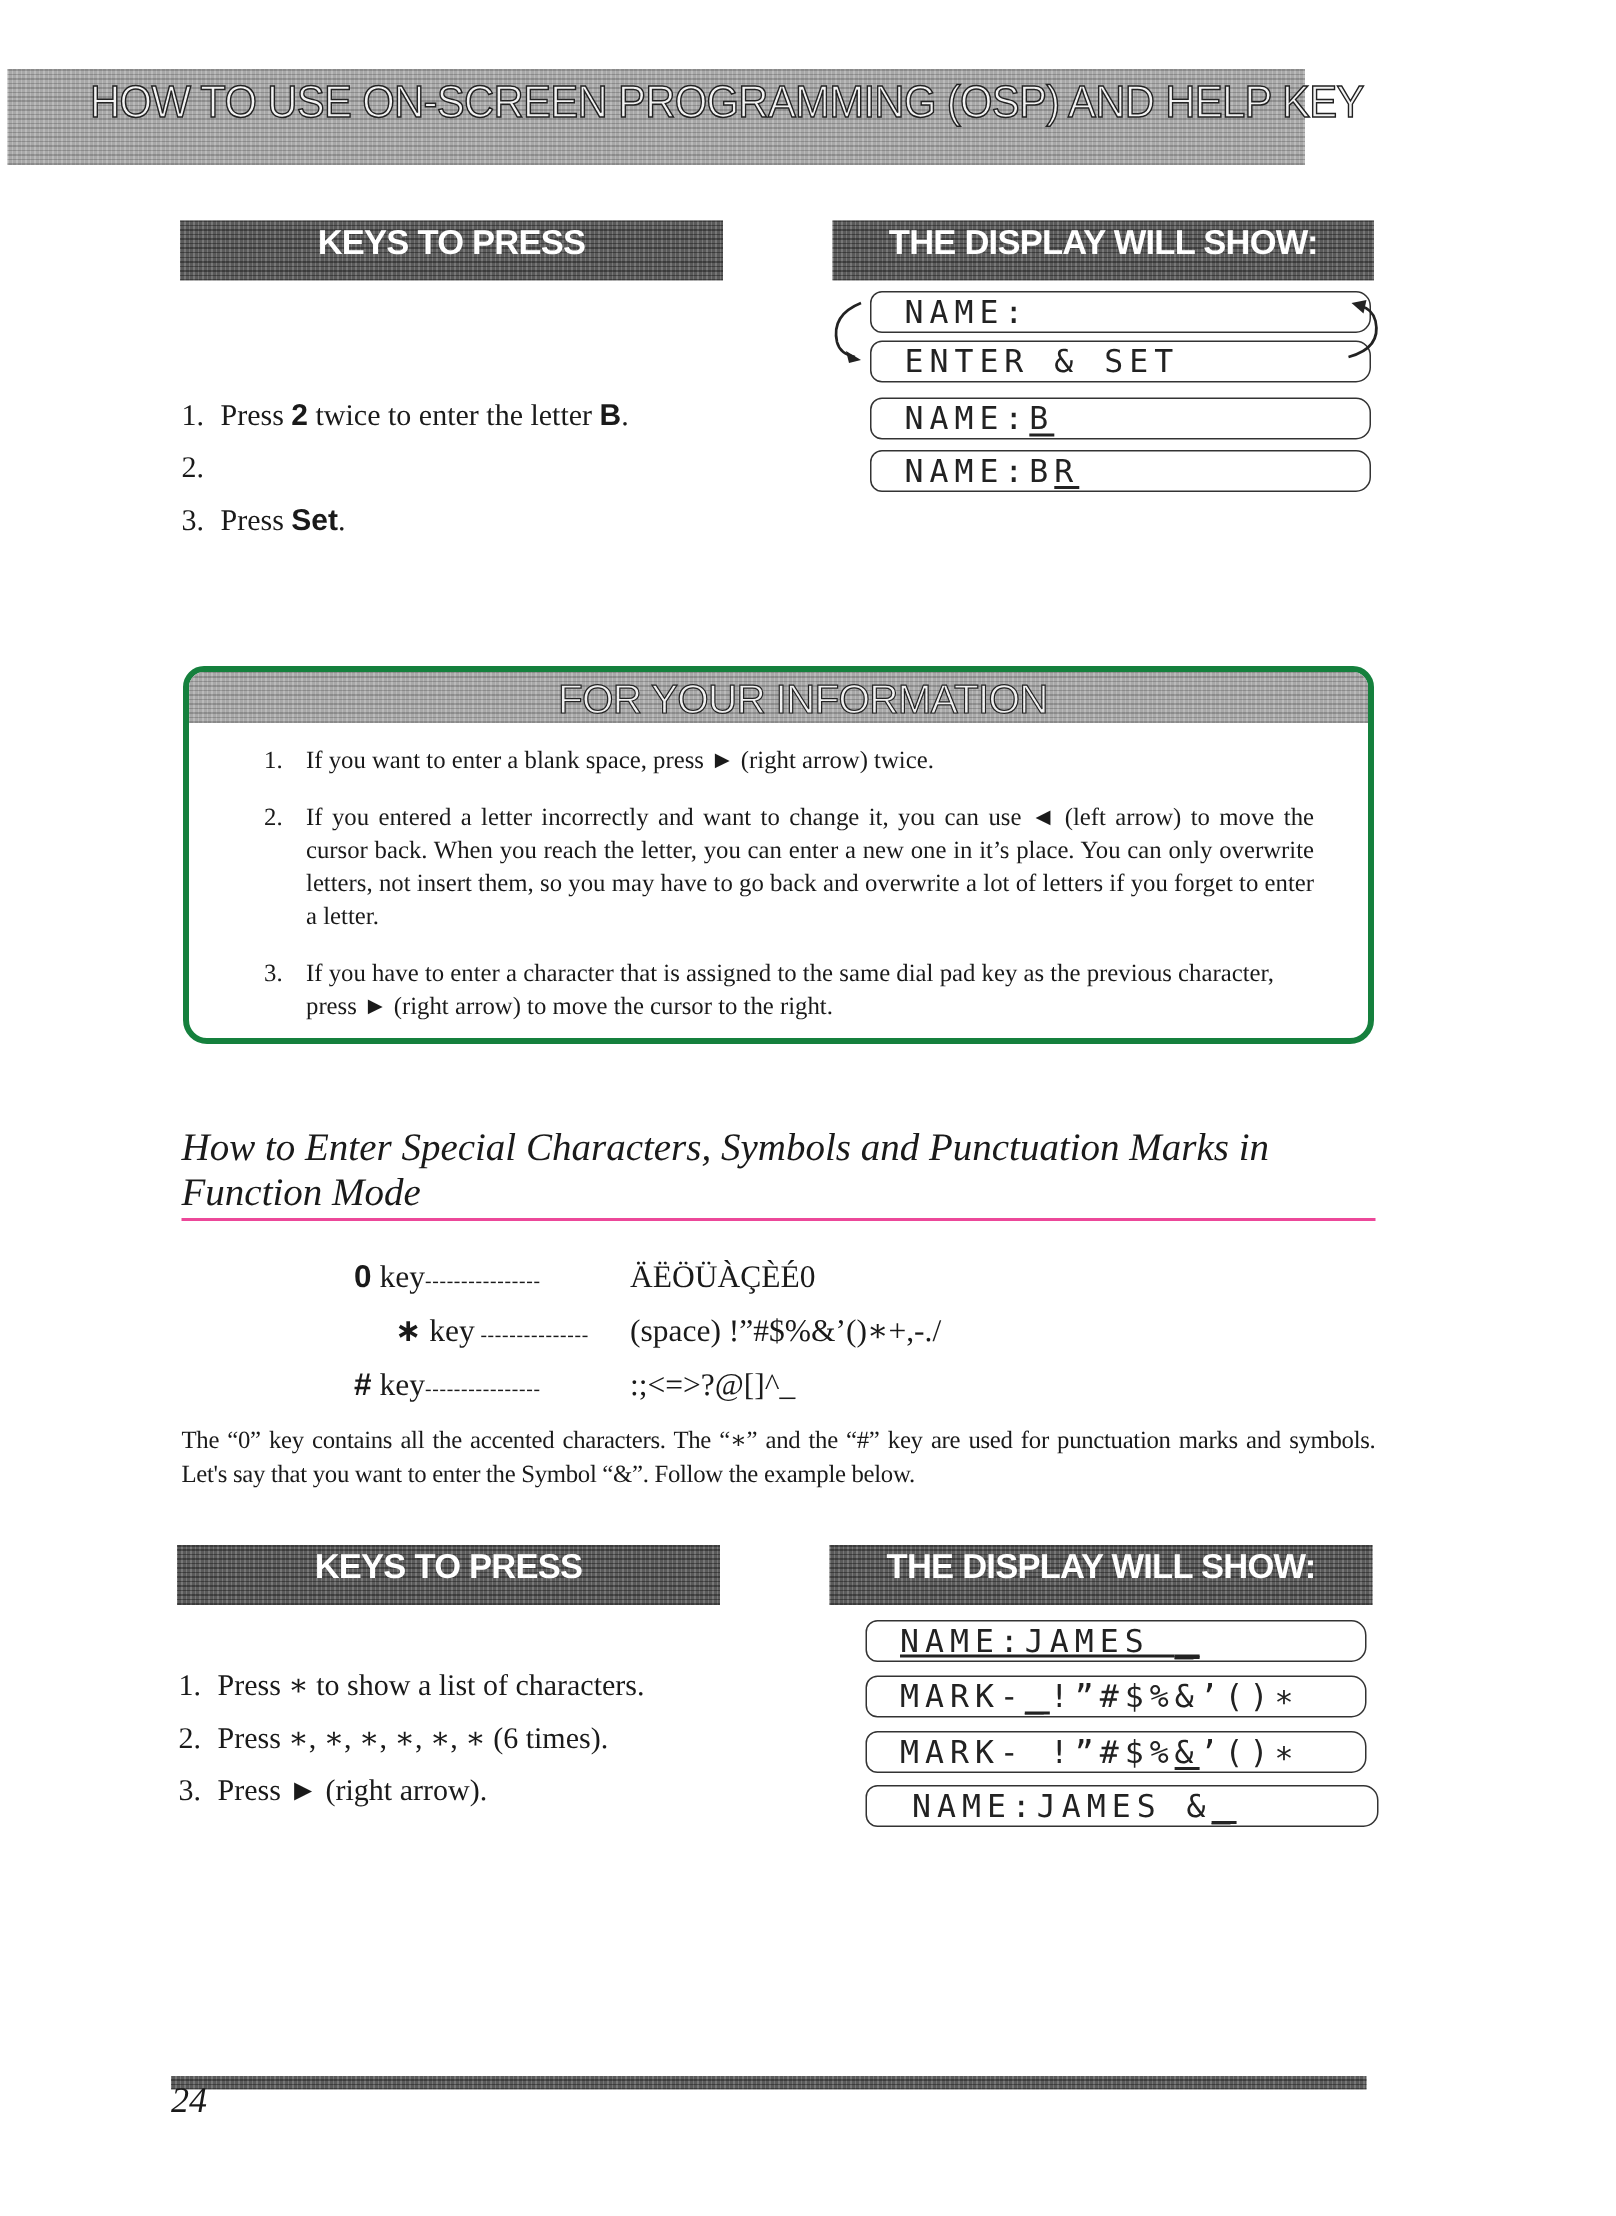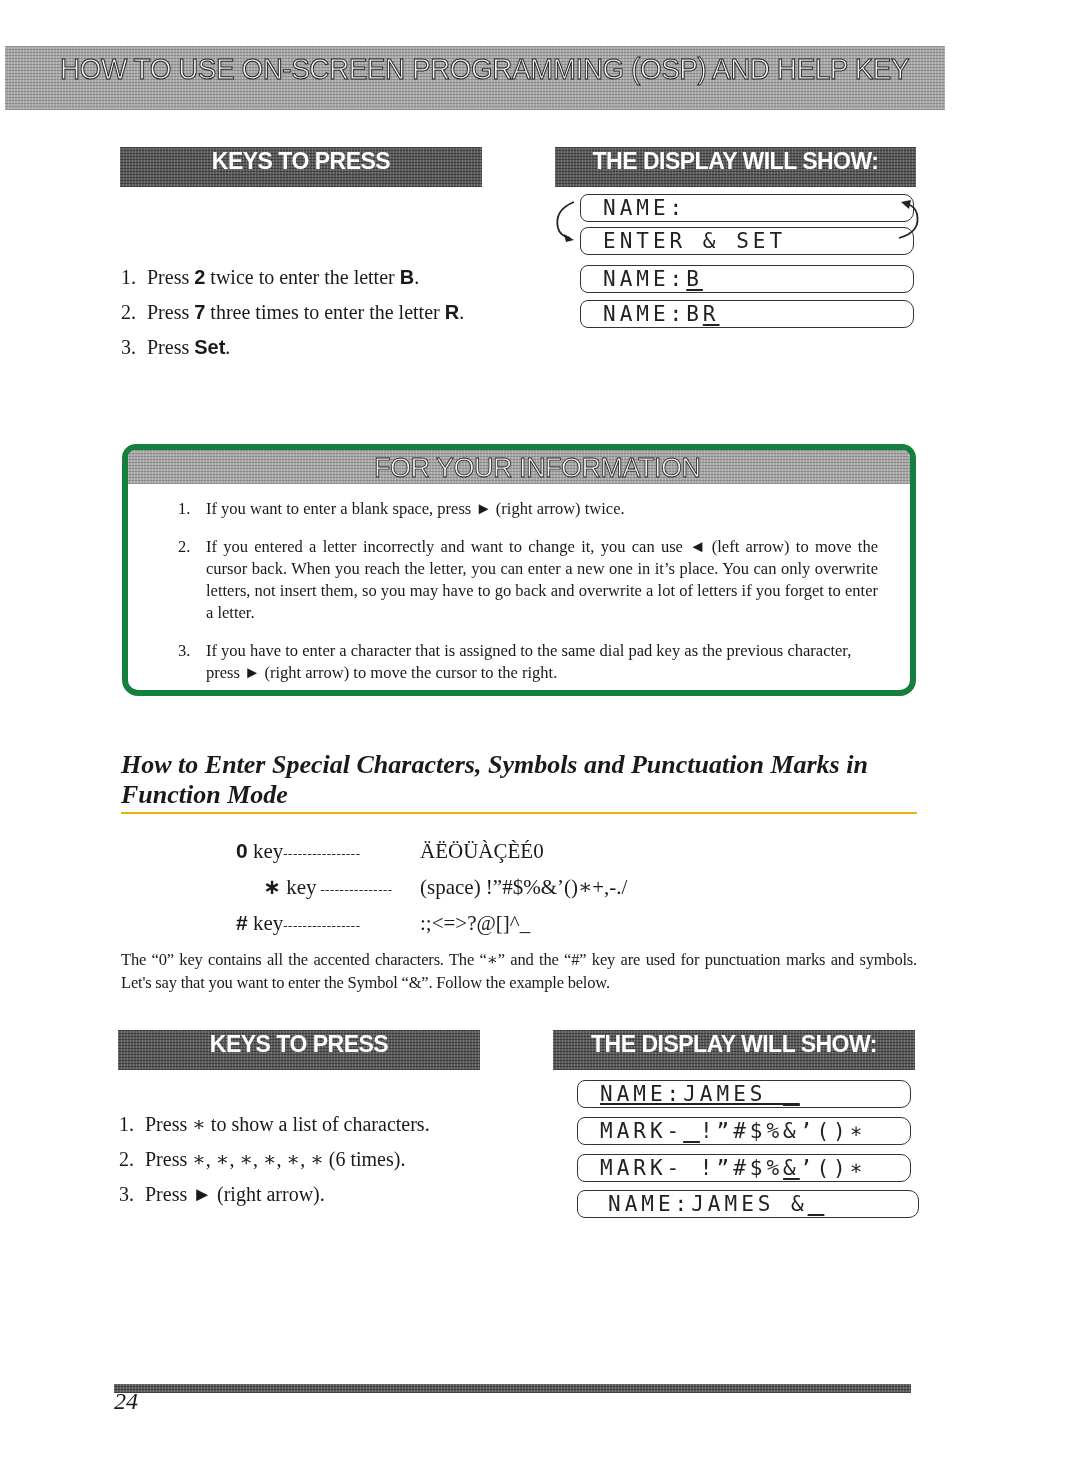--- a/index.html
+++ b/index.html
@@ -12,50 +12,50 @@
       repeating-linear-gradient(0deg, rgba(0,0,0,0.18) 0 1px, transparent 1px 3px),
       repeating-linear-gradient(90deg, rgba(255,255,255,0.22) 0 1px, transparent 1px 3px);
   }
   .halftone-dark {
     background-color: #5a5a5a;
     background-image:
       repeating-linear-gradient(0deg, rgba(0,0,0,0.35) 0 1px, transparent 1px 3px),
       repeating-linear-gradient(90deg, rgba(255,255,255,0.18) 0 1px, transparent 1px 3px);
   }
 
-  #page-banner { position: absolute; left: 5px; top: 46px; width: 940px; height: 64px; }
+  #page-banner { position: absolute; left: 5px; top: 46px; width: 865px; height: 64px; }
   #page-banner .title { position: absolute; left: 55px; top: 6px; font-family: "Liberation Sans", "DejaVu Sans", sans-serif;
     font-size: 30px; letter-spacing: -0.5px; color: #f2f2f2; -webkit-text-stroke: 1px #222; white-space: nowrap;
     transform: scaleX(0.93); transform-origin: left top; }
 
   .section-label { position: absolute; height: 40px; font-family: "Liberation Sans", "DejaVu Sans", sans-serif;
     font-size: 23px; font-weight: bold; color: #ffffff; text-align: center; line-height: 28px; letter-spacing: -0.5px; }
 
   .steps { position: absolute; font-size: 20px; line-height: 26px; }
   .steps .step { display: flex; margin-bottom: 9px; }
   .steps .num { width: 26px; flex: none; }
   .steps b { font-family: "Liberation Sans", "DejaVu Sans", sans-serif; font-weight: bold; }
 
   .lcd { position: absolute; width: 310px; height: 26px; border: 1.5px solid #333; border-radius: 8px 10px 10px 8px;
     font-family: "DejaVu Sans Mono", "Liberation Mono", monospace; font-size: 21px; letter-spacing: 4px;
     line-height: 26px; padding-left: 22px; box-sizing: content-box; white-space: pre; color: #222; }
   .lcd u { text-decoration: underline; text-underline-offset: 3px; }
 
-  #fyi-box { position: absolute; left: 122px; top: 444px; width: 794px; height: 252px; border: 6px solid #15803d;
+  #fyi-box { position: absolute; left: 122px; top: 444px; width: 794px; height: 252px; border: 4px solid #15803d;
     border-radius: 14px 14px 16px 16px; box-sizing: border-box; overflow: hidden; }
   #fyi-box .fyi-header { position: absolute; left: 0; top: 0; right: 0; height: 34px; }
   #fyi-box .fyi-title { position: absolute; left: 246px; top: 3px; font-family: "Liberation Sans", "DejaVu Sans", sans-serif;
     font-size: 27px; color: #f0f0f0; -webkit-text-stroke: 0.8px #222; letter-spacing: -0.5px; }
   #fyi-box ol { list-style: none; margin: 0; padding: 0; position: absolute; left: 50px; top: 48px; width: 700px;
     font-size: 16.5px; line-height: 22px; }
   #fyi-box li { display: flex; margin-bottom: 16px; }
   #fyi-box li .num { width: 28px; flex: none; }
 
-  #special-heading { position: absolute; left: 121px; top: 750px; width: 796px; font-size: 26px; font-weight: bold;
-    font-style: italic; line-height: 30px; border-bottom: 2px solid #eab308; padding-bottom: 2px; }
+  #special-heading { position: absolute; left: 121px; top: 750px; width: 796px; font-size: 26px; font-weight: normal;
+    font-style: italic; line-height: 30px; border-bottom: 2px solid #ec4899; padding-bottom: 2px; }
 
   .keymap { position: absolute; left: 236px; font-size: 21px; line-height: 26px; white-space: nowrap; }
   .keymap .key { display: inline-block; width: 184px; }
   .keymap .key b { font-family: "Liberation Sans", "DejaVu Sans", sans-serif; }
   .keymap .chars { display: inline-block; }
 
   #explain { position: absolute; left: 121px; top: 948px; width: 796px; font-size: 16.5px; line-height: 23px;
     text-align: justify; letter-spacing: -0.2px; }
 
   #footer-bar { position: absolute; left: 114px; top: 1384px; width: 797px; height: 9px; }
@@ -73,21 +73,20 @@
 <div class="section-label halftone-dark" style="left:120px; top:147px; width:362px;">KEYS TO PRESS</div>
 <div class="section-label halftone-dark" style="left:555px; top:147px; width:361px;">THE DISPLAY WILL SHOW:</div>
 
 <div class="steps" style="left:121px; top:264px; width:362px;">
   <div class="step">
     <span class="num">1.</span>
     <span><span>Press </span><b>2</b><span> twice to enter the letter </span><b>B</b><span>.</span></span>
   </div>
   <div class="step" style="text-align:justify;">
     <span class="num">2.</span>
-    <span><span>Press </span><b>7</b><span> three times to enter the letter </span><b>R</b><span>.</span></span>
   </div>
   <div class="step">
     <span class="num">3.</span>
     <span><span>Press </span><b>Set</b><span>.</span></span>
   </div>
 </div>
 
 <div class="lcd" style="left:580px; top:194px;"><span>NAME:</span></div>
 <div class="lcd" style="left:580px; top:227px;"><span>ENTER &amp; SET</span></div>
 <div class="lcd" style="left:580px; top:265px;"><span>NAME:</span><u>B</u></div>

